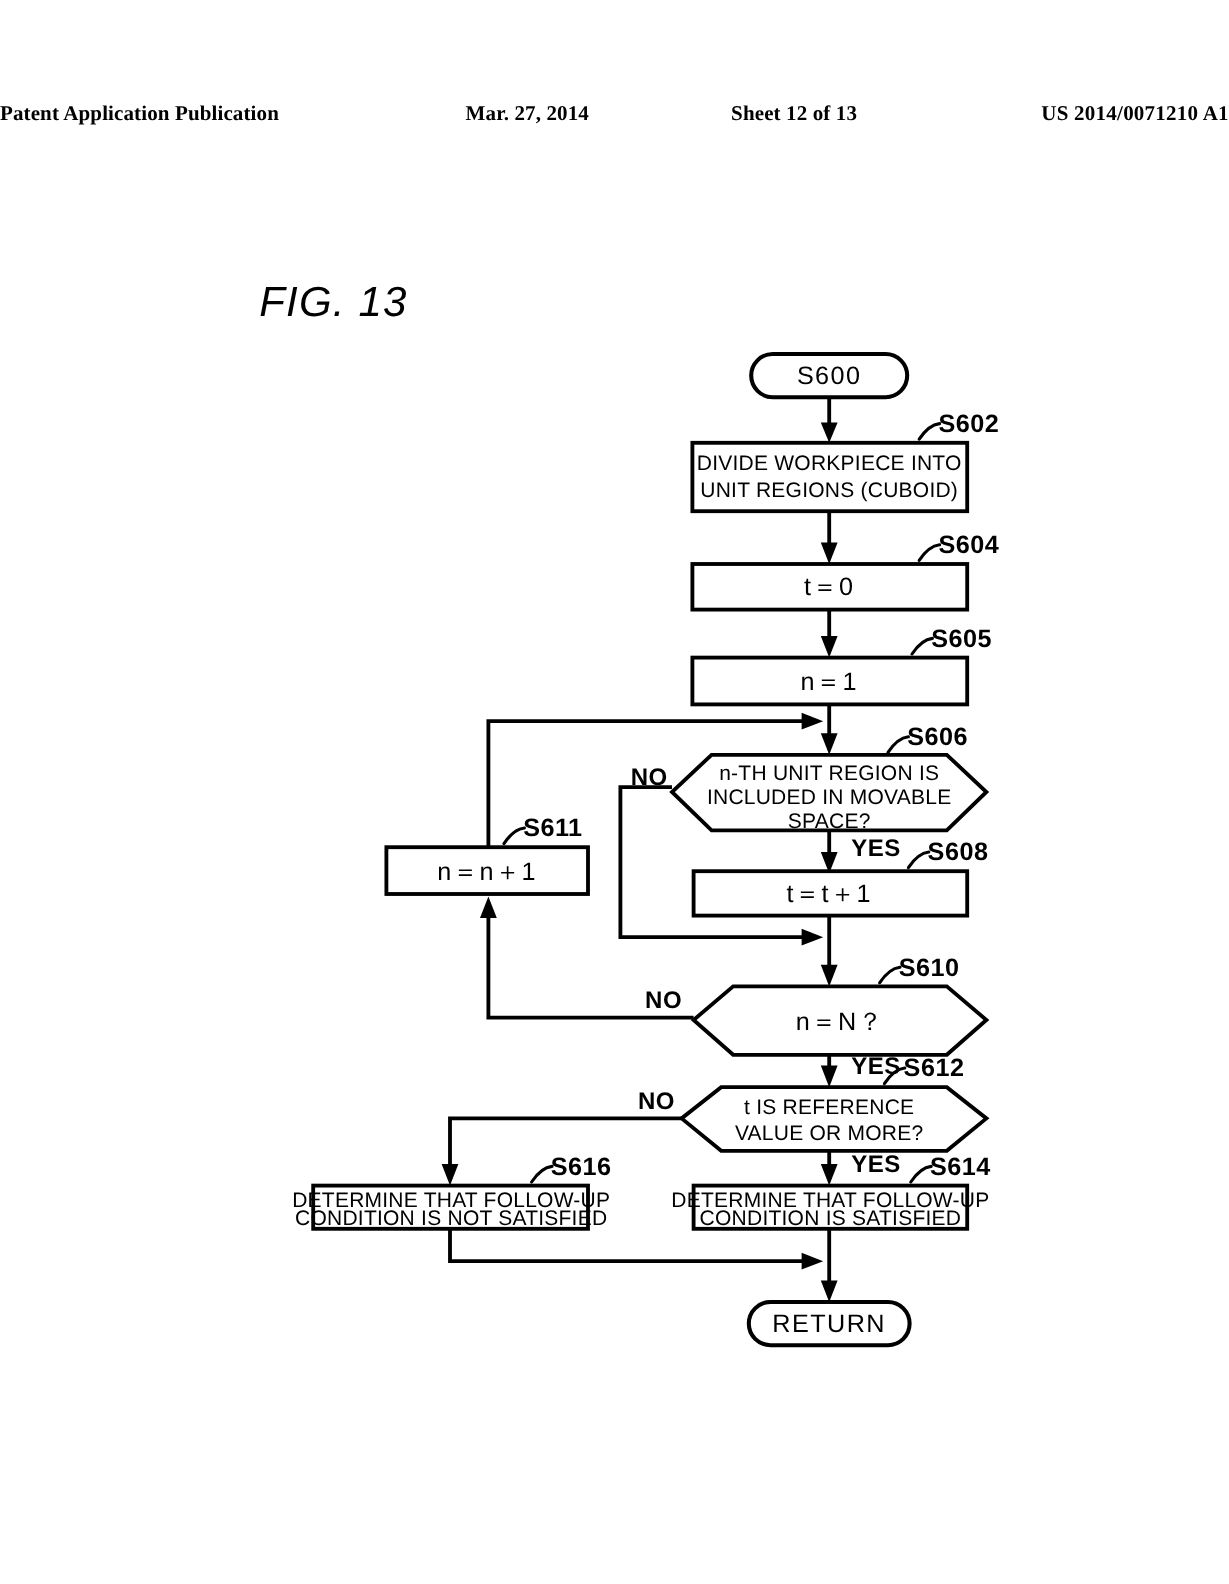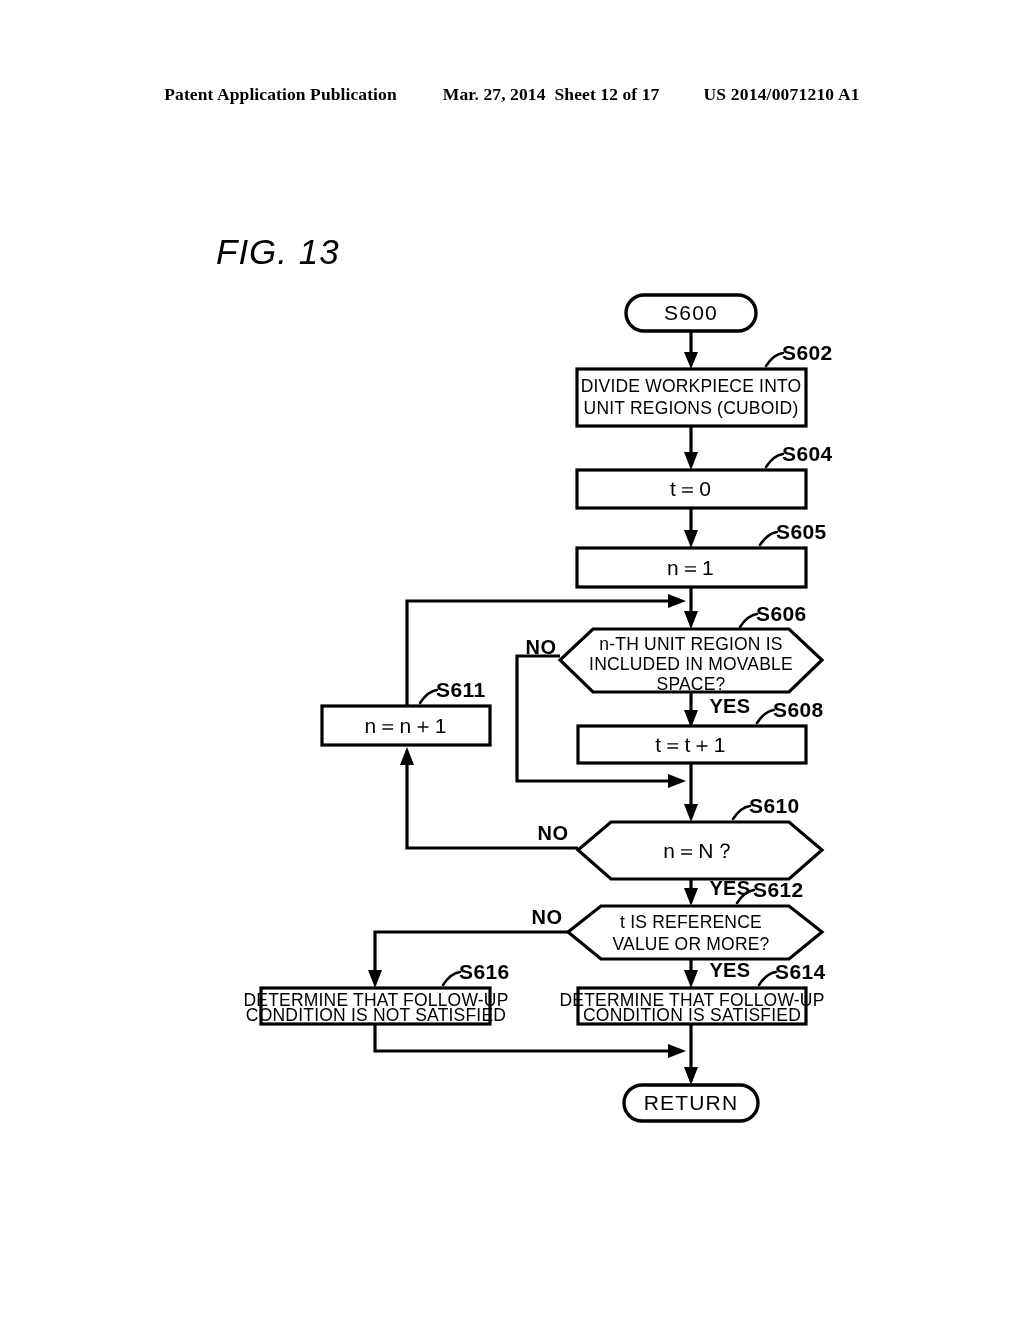--- a/index.html
+++ b/index.html
@@ -22,21 +22,21 @@
     height: 1320px;
   }
   
   .pub-header {
     position: absolute;
     top: 84px;
     left: 0;
     width: 1024px;
     height: 26px;
     display: flex;
-    justify-content: center;
+    justify-content: space-between;
     align-items: baseline;
     font-family: "Liberation Serif", serif;
     font-weight: bold;
     font-size: 17.5px;
     letter-spacing: 0.1px;
     white-space: nowrap;
   }
   .pub-header .seg-title { margin-right: 46px; }
   .pub-header .seg-date  { margin-right: 9px; }
   .pub-header .seg-sheet { margin-right: 44px; }
@@ -123,21 +123,21 @@
   }
 </style>
 </head>
 <body>
 
 <div class="page">
 
   <div class="pub-header">
     <span class="seg-title">Patent Application Publication</span>
     <span class="seg-date">Mar. 27, 2014</span>
-    <span class="seg-sheet">Sheet 12 of 17</span>
+    <span class="seg-sheet">Sheet 12 of 13</span>
     <span class="seg-num">US 2014/0071210 A1</span>
   </div>
 
   <div class="fig-label">FIG. 13</div>
 
   <div class="chart-wrap">
     <svg width="1024" height="1320" viewBox="0 0 1024 1320" xmlns="http://www.w3.org/2000/svg">
 
       <g>
 

